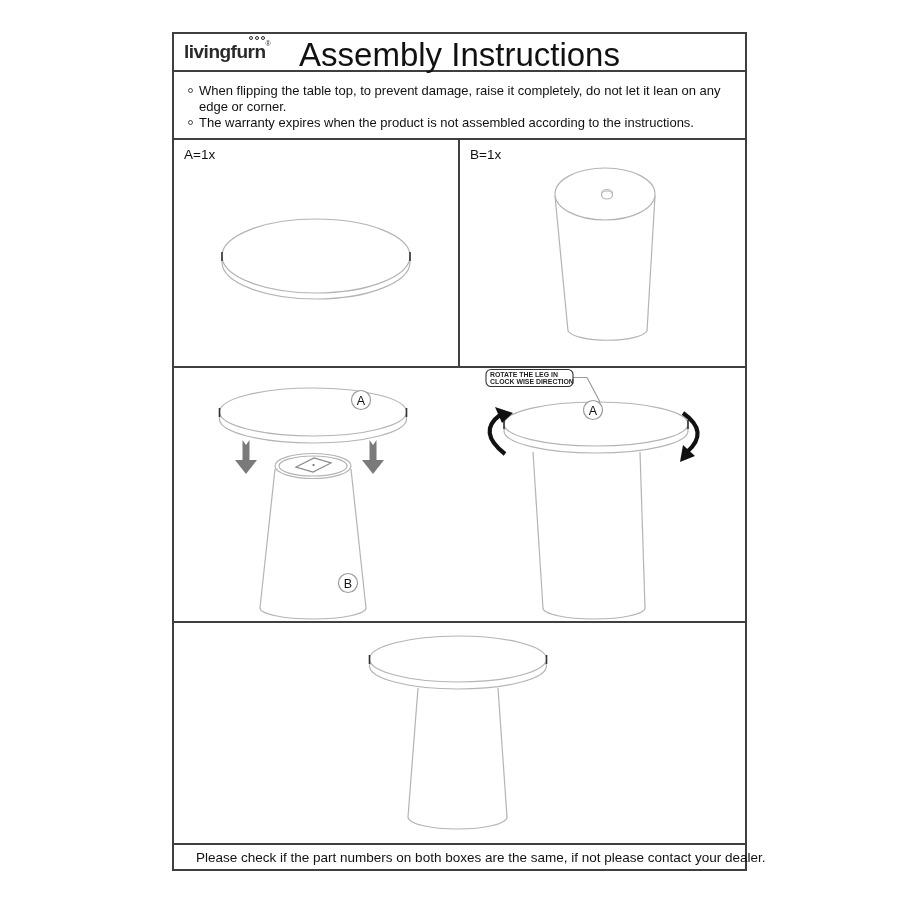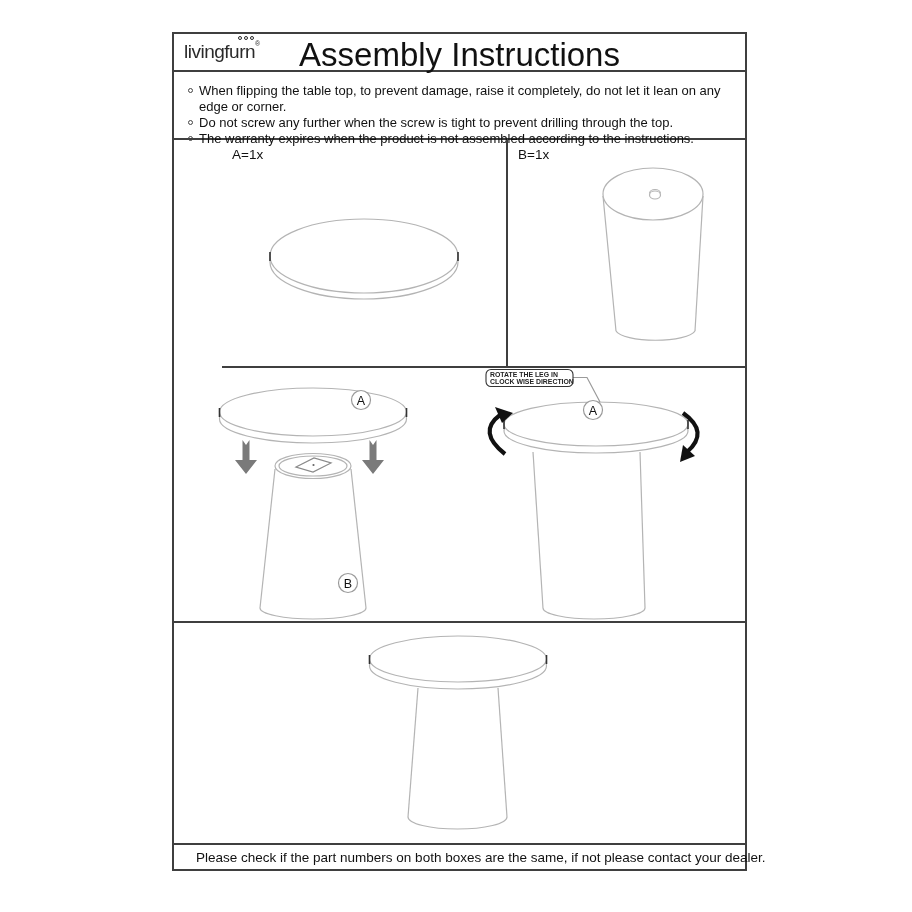--- a/index.html
+++ b/index.html
@@ -8,30 +8,30 @@
     font-family:"Liberation Sans", sans-serif;color:#111;
     -webkit-font-smoothing:antialiased;
   }
   .sheet{
     position:absolute;left:172px;top:32px;width:575px;height:839px;
     box-sizing:border-box;border:2px solid #3f3f3f;background:#fff;
   }
   .row{box-sizing:border-box;position:relative;}
   .hdr{height:38px;border-bottom:2px solid #3f3f3f;}
   .logo{position:absolute;left:10px;top:8px;line-height:1;}
-  .logo-text{font-weight:normal;font-size:19px;letter-spacing:-0.5px;color:#2a2a2a;}
+  .logo-text{font-weight:bold;font-size:19px;letter-spacing:-0.5px;color:#2a2a2a;}
   .logo-reg{font-size:7px;vertical-align:top;position:relative;top:-2px;color:#2a2a2a;}
   .logo-dots{position:absolute;top:-6px;right:6px;display:flex;gap:2px;}
   .logo-dots span{width:4px;height:4px;border:1.4px solid #2a2a2a;border-radius:50%;box-sizing:border-box;display:block;}
   .title{position:absolute;left:50%;transform:translateX(-50%);top:2px;font-size:33px;white-space:nowrap;}
   .bullets{height:68px;border-bottom:2px solid #3f3f3f;padding:3px 6px 0 6px;}
   .bullets ul{margin:8px;padding:0;list-style:none;}
   .bullets li{display:flex;gap:6px;font-size:13px;line-height:16px;}
   .bullet-ring{flex:0 0 auto;width:5px;height:5px;border:1px solid #444;border-radius:50%;margin-top:5px;box-sizing:border-box;}
-  .parts{height:228px;border-bottom:2px solid #3f3f3f;display:flex;margin-left:48px;}
+  .parts{height:228px;border-bottom:2px solid #3f3f3f;display:flex;}
   .part-cell{position:relative;box-sizing:border-box;height:100%;}
   .part-a{width:286px;border-right:2px solid #3f3f3f;}
   .part-b{flex:1;}
   .part-label{position:absolute;left:10px;top:7px;font-size:13.5px;}
   .asm{height:255px;border-bottom:2px solid #3f3f3f;}
   .done{height:222px;border-bottom:2px solid #3f3f3f;}
   .foot{height:24px;display:flex;align-items:center;padding-left:22px;font-size:13.5px;white-space:nowrap;}
   svg{display:block;}
   .ln{stroke:#b4b4b4;stroke-width:1.2;fill:none;}
   .lnf{stroke:#b4b4b4;stroke-width:1.2;fill:#ffffff;}
@@ -58,24 +58,20 @@
       <span class="logo-text">livingfurn</span><span class="logo-reg">®</span>
     </div>
     <div class="title">Assembly Instructions</div>
   </div>
 
   <div class="row bullets">
     <ul>
       <li>
           <span class="bullet-ring"></span>
           <span>When flipping the table top, to prevent damage, raise it completely, do not let it lean on any edge or corner.</span>
-        </li>
-      <li>
-          <span class="bullet-ring"></span>
-          <span>Do not screw any further when the screw is tight to prevent drilling through the top.</span>
         </li>
       <li>
           <span class="bullet-ring"></span>
           <span>The warranty expires when the product is not assembled according to the instructions.</span>
         </li>
     </ul>
   </div>
 
   <div class="row parts">
     <div class="part-cell part-a">

